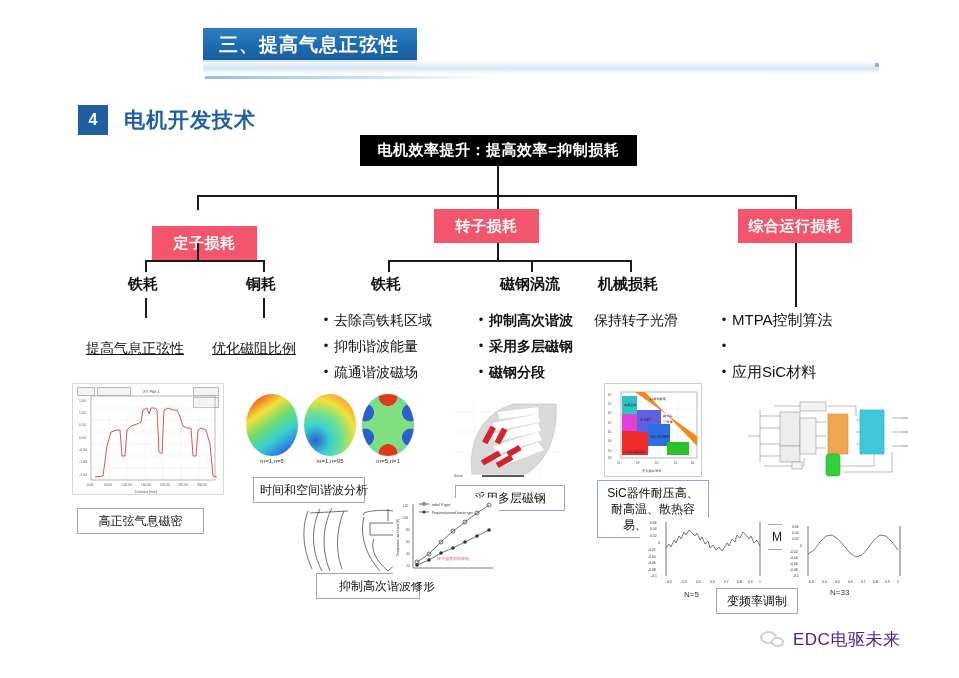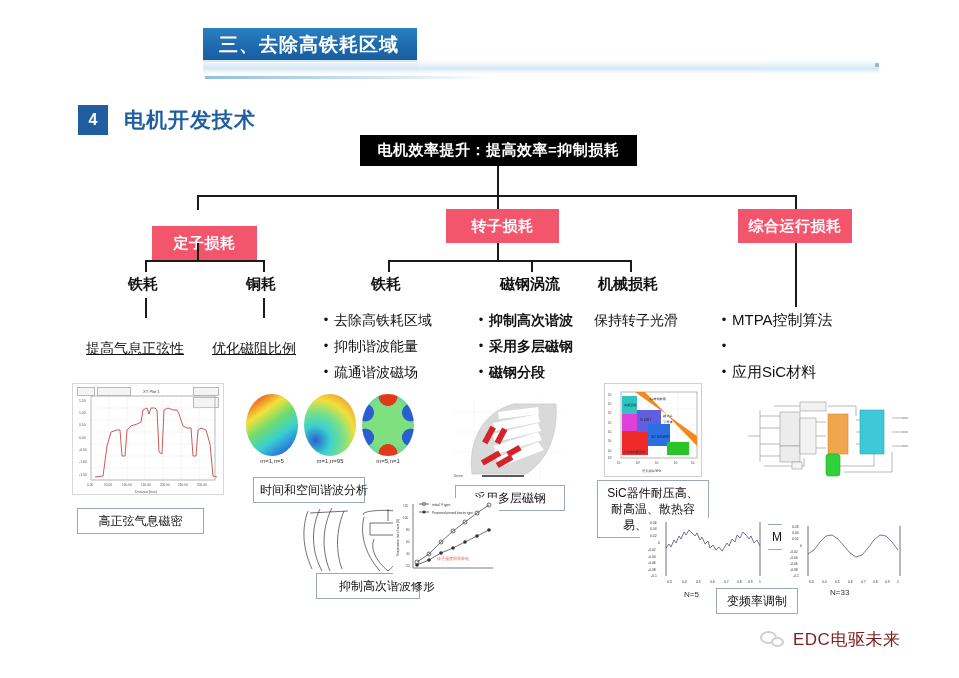--- a/index.html
+++ b/index.html
@@ -54,21 +54,21 @@
     position:absolute; left:360px; top:135px; width:277px; height:31px;
     background:#000000; color:#ffffff; font-size:15px; font-weight:bold;
     display:flex; align-items:center; justify-content:center; letter-spacing:.5px;
   }
   .lvl2 {
     position:absolute; height:34px; background:#f3556d; color:#fff;
     font-size:15px; font-weight:bold; display:flex; align-items:center;
     justify-content:center; letter-spacing:.5px;
   }
   #box-stator { left:152px; top:226px; width:105px; }
-  #box-rotor  { left:446px; top:209px; width:113px; }
+  #box-rotor  { left:434px; top:209px; width:105px; }
   #box-overall{ left:738px; top:209px; width:114px; }
 
   
   .ln { position:absolute; background:#1a1a1a; }
   .lh { height:2px; }
   .lv { width:2px; }
 
   
   .lvl3 {
     position:absolute; color:#111; font-size:15px; font-weight:bold;
@@ -116,35 +116,35 @@
   
   #fig-shape { left:300px; top:505px; width:150px; height:70px; }
 
   
   #fig-n5  { left:640px; top:518px; width:128px; height:72px; }
   #fig-n33 { left:782px; top:522px; width:126px; height:68px; }
   .axlbl { position:absolute; font-size:6px; color:#333; }
 
   
   .wm { position:absolute; left:760px; top:628px; display:flex; align-items:center; gap:7px;
-        color:#7f1d1d; font-size:17px; letter-spacing:.5px; }
+        color:#4c1d95; font-size:17px; letter-spacing:.5px; }
   .wm .bub { position:relative; width:26px; height:18px; }
   .wm .bub .b1, .wm .bub .b2 {
     position:absolute; border:2px solid #cfcfcf; border-radius:50%;
   }
   .wm .bub .b1 { width:17px; height:13px; left:0; top:0; }
   .wm .bub .b2 { width:13px; height:10px; left:11px; top:6px; background:#fff; }
 </style>
 </head>
 <body>
 
 <div id="slide">
 
   <div class="sec-title-wrap">
-    <div class="sec-title">三、去除高铁耗区域</div>
+    <div class="sec-title">三、提高气息正弦性</div>
     <div class="sec-title-refl"></div>
   </div>
   <div class="header-rule"></div>
   <div class="header-rule2"></div>
 
   <div class="num-badge">4</div>
   <div class="sub-title">电机开发技术</div>
 
   <div class="root-box">电机效率提升：提高效率=抑制损耗</div>
 

